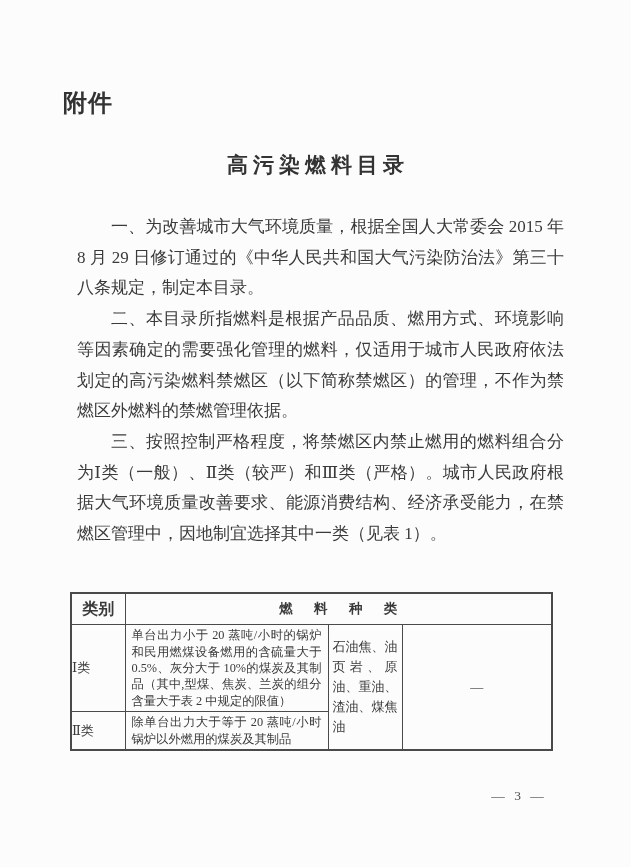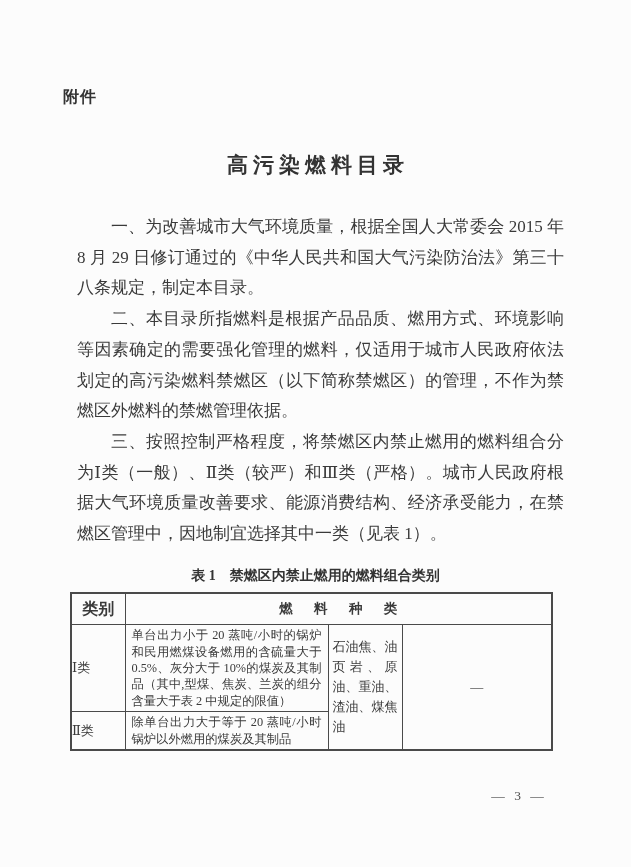--- a/index.html
+++ b/index.html
@@ -14,21 +14,21 @@
     margin: 0 auto;
     background: #fcfcfc;
     font-family: "Liberation Serif", "DejaVu Serif", serif;
     color: #3a3a3a;
     overflow: hidden;
   }
   .attachment {
     position: absolute;
     left: 63px;
     top: 87px;
-    font-size: 16px;
+    font-size: 24px;
     font-weight: 700;
     color: #333;
     letter-spacing: 1px;
     text-align: center;
   }
   .doc-title {
     position: absolute;
     top: 151px;
     left: 0;
     width: 631px;
@@ -146,21 +146,20 @@
   <div class="attachment">附件</div>
 
   <div class="doc-title">高污染燃料目录</div>
 
   <div class="body-text">
     <p>一、为改善城市大气环境质量，根据全国人大常委会 2015 年 8 月 29 日修订通过的《中华人民共和国大气污染防治法》第三十八条规定，制定本目录。</p>
     <p>二、本目录所指燃料是根据产品品质、燃用方式、环境影响等因素确定的需要强化管理的燃料，仅适用于城市人民政府依法划定的高污染燃料禁燃区（以下简称禁燃区）的管理，不作为禁燃区外燃料的禁燃管理依据。</p>
     <p>三、按照控制严格程度，将禁燃区内禁止燃用的燃料组合分为Ⅰ类（一般）、Ⅱ类（较严）和Ⅲ类（严格）。城市人民政府根据大气环境质量改善要求、能源消费结构、经济承受能力，在禁燃区管理中，因地制宜选择其中一类（见表 1）。</p>
   </div>
 
-  <div class="table-caption">表 1　禁燃区内禁止燃用的燃料组合类别</div>
 
   <table class="fuel-table">
     <colgroup>
       <col class="col-cat">
       <col class="col-desc">
       <col class="col-oil">
       <col class="col-dash">
     </colgroup>
     <tbody>
       <tr>

